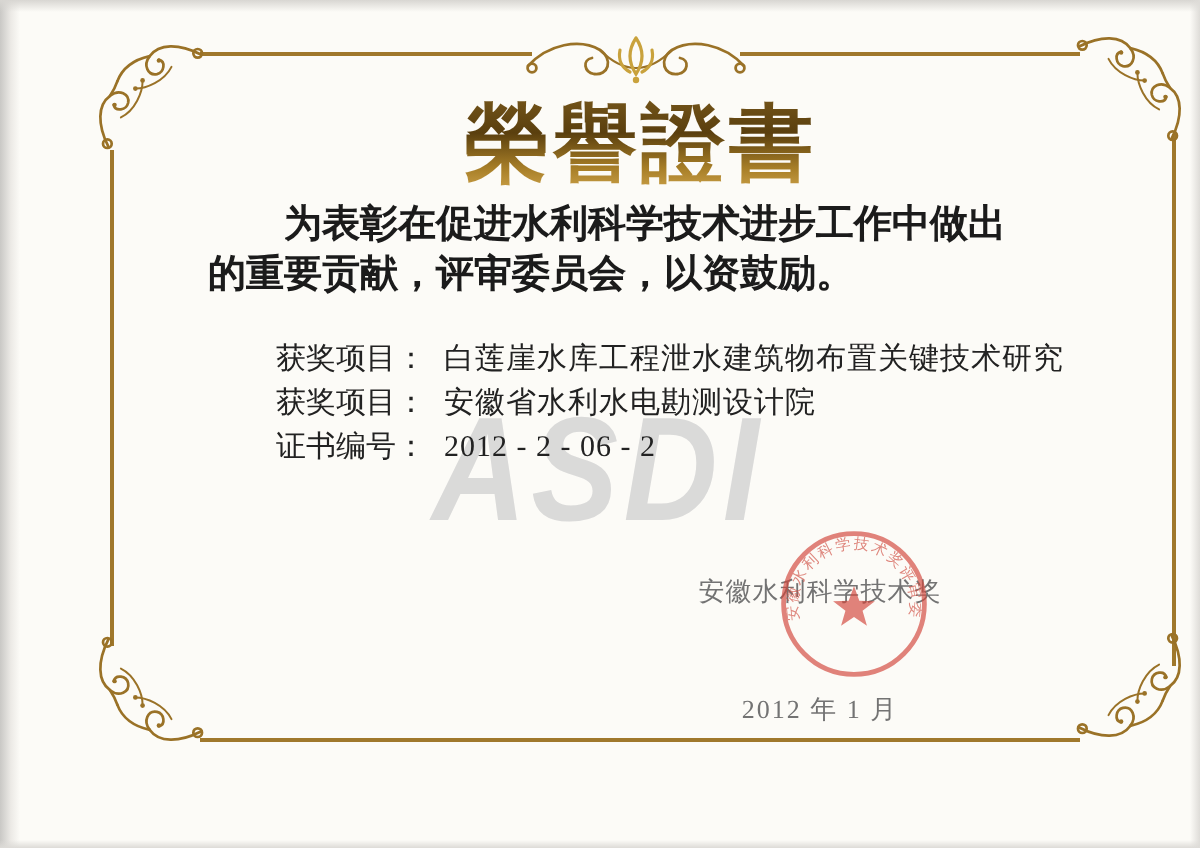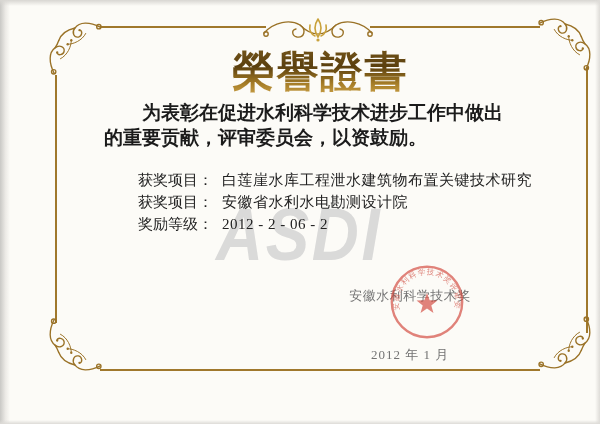--- a/index.html
+++ b/index.html
@@ -194,21 +194,21 @@
   <div class="body-text">为表彰在促进水利科学技术进步工作中做出的重要贡献，评审委员会，以资鼓励。</div>
 
   <div class="fields">
     <div class="field-row">
       <span class="field-label">获奖项目：</span><span class="field-value">白莲崖水库工程泄水建筑物布置关键技术研究</span>
     </div>
     <div class="field-row">
       <span class="field-label">获奖项目：</span><span class="field-value">安徽省水利水电勘测设计院</span>
     </div>
     <div class="field-row">
-      <span class="field-label">奖励等级：</span><span class="field-value">2012 - 2 - 06 - 2</span>
+      <span class="field-label">证书编号：</span><span class="field-value">2012 - 2 - 06 - 2</span>
     </div>
   </div>
 
   <div class="issuer">
     <div class="issuer-line1">安徽水利科学技术奖</div>
     <div class="issuer-date">2012 年 1 月</div>
   </div>
 
   <svg class="seal" viewBox="0 0 78 78">
     <defs>

